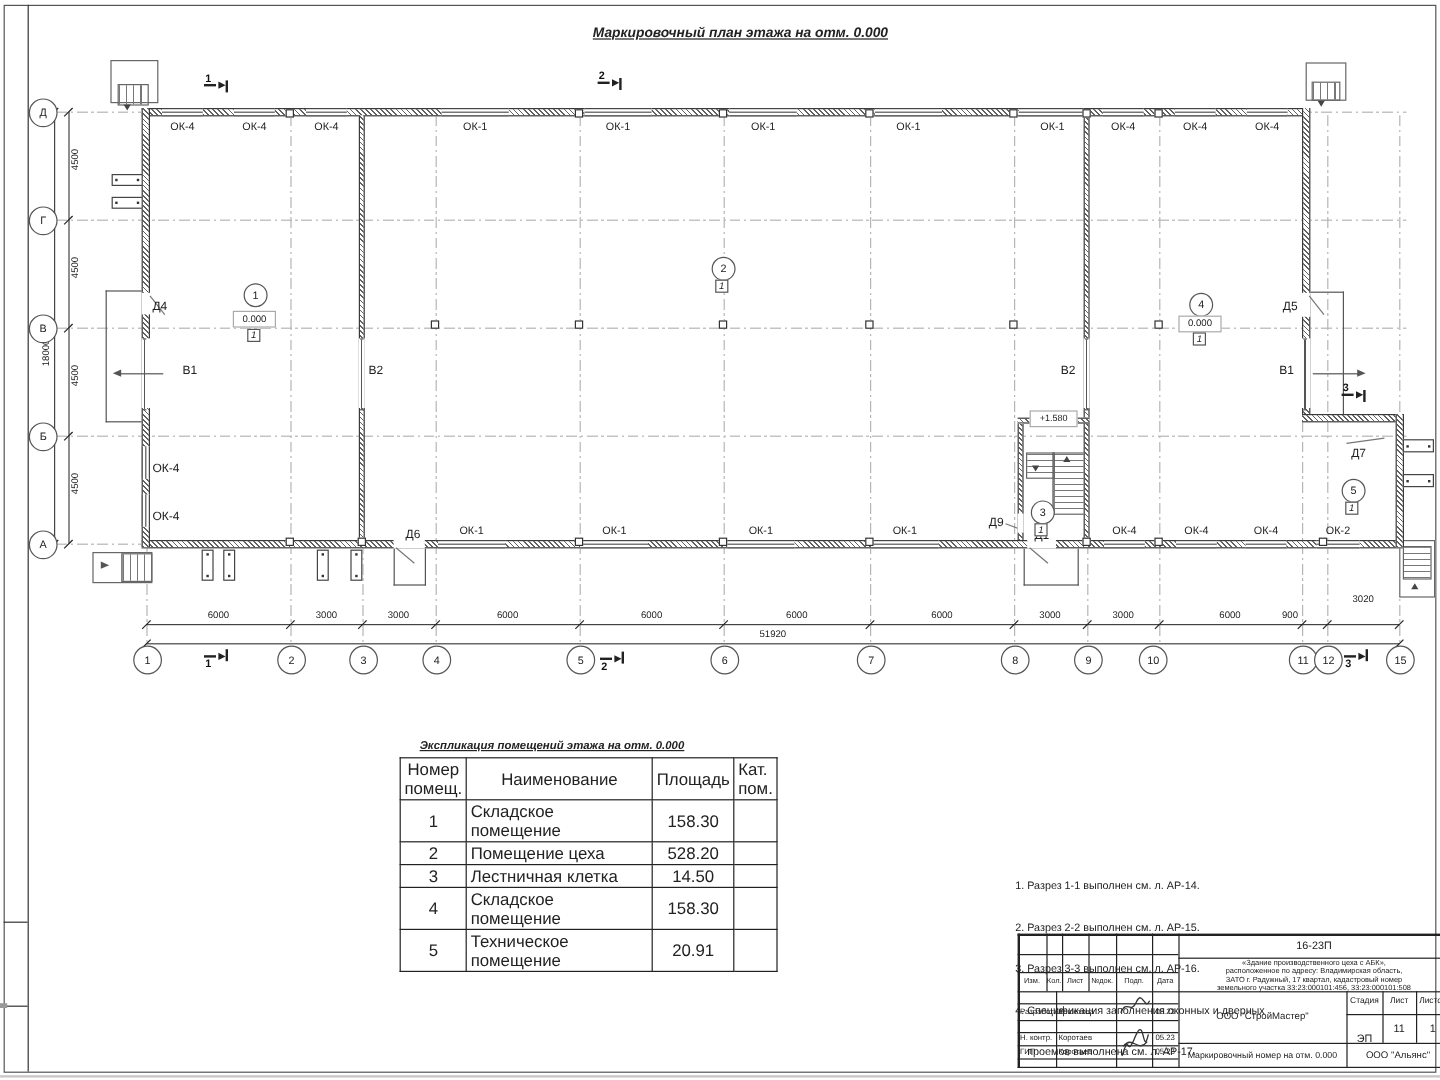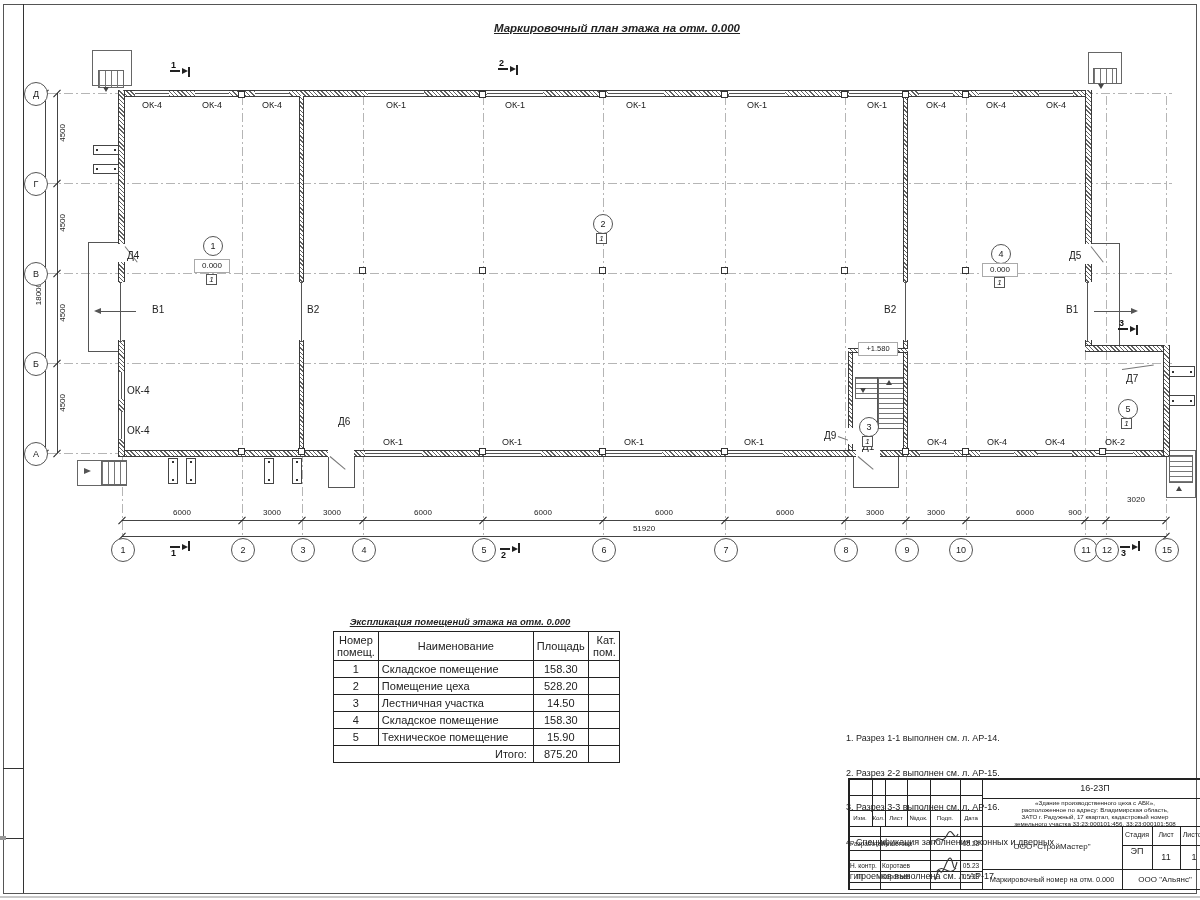--- a/index.html
+++ b/index.html
@@ -63,26 +63,26 @@
   .sec,.secb{position:absolute;font-size:9px;font-weight:bold;color:#111;padding:0 4px 0 1px;z-index:6}
   .sec{border-bottom:2px solid #222}
   .secb{border-top:2px solid #222}
   .sec::after{content:"";position:absolute;right:-8px;bottom:-4px;border-left:6px solid #222;border-top:3px solid transparent;border-bottom:3px solid transparent}
   .sec::before{content:"";position:absolute;right:-10px;bottom:-7px;width:2px;height:10px;background:#222}
   .secb::after{content:"";position:absolute;right:-8px;top:-4px;border-left:6px solid #222;border-top:3px solid transparent;border-bottom:3px solid transparent}
   .secb::before{content:"";position:absolute;right:-10px;top:-7px;width:2px;height:10px;background:#222}
   
   .expl{position:absolute;left:333px;top:616px;z-index:6}
   .expl-title{font-size:9.5px;font-style:italic;font-weight:bold;text-decoration:underline;text-align:center;width:254px;margin-bottom:4px;white-space:nowrap}
-  .expl table{border-collapse:collapse;border:1.5px solid #222;font-size:11px}
+  .expl table{border-collapse:collapse;border:1.5px solid #222;font-size:14px}
   .expl th,.expl td{border:1px solid #222;padding:1px 3px}
   .expl th{font-weight:normal;height:26px;border-bottom:1.5px solid #222}
   .expl td{height:14px}
   .cnum{width:30px;text-align:center}.cname{width:148px;text-align:left}
-  .carea{width:42px;text-align:center}.ccat{width:24px;text-align:right}
+  .carea{width:42px;text-align:center}.ccat{width:24px;text-align:left}
   
   .notes{position:absolute;left:846px;top:710px;font-size:9px;line-height:11.5px;white-space:pre;z-index:6}
   
   .tb{position:absolute;left:848px;top:778px;width:360px;height:112px;z-index:6;font-size:6.5px}
   .tl{position:absolute;background:#222}
   .tb .t{position:absolute;white-space:nowrap}
   .tb .c{text-align:center}
 </style>
 </head>
 <body>
@@ -195,21 +195,21 @@
 
   <div class="dg" style="left:125px;top:246px;width:20px;transform:rotate(52deg)"></div>
   <div class="dg" style="left:1091px;top:246px;width:20px;transform:rotate(52deg)"></div>
   <div class="dg" style="left:330px;top:456px;width:20px;transform:rotate(40deg)"></div>
   <div class="dg" style="left:858px;top:456px;width:20px;transform:rotate(40deg)"></div>
   <div class="dg" style="left:838px;top:436px;width:12px;transform:rotate(20deg)"></div>
   <div class="dg" style="left:1122px;top:369px;width:32px;transform:rotate(-8deg)"></div>
 
   <span class="lbl" style="left:127px;top:250px">Д4</span>
   <span class="lbl" style="left:1069px;top:250px">Д5</span>
-  <span class="lbl" style="left:338px;top:416px">Д6</span>
+  <span class="lbl" style="left:338px;top:440px">Д6</span>
   <span class="lbl" style="left:824px;top:430px">Д9</span>
   <span class="lbl" style="left:862px;top:441px">Д1</span>
   <span class="lbl" style="left:1126px;top:373px">Д7</span>
 
   <span class="lbl" style="left:152px;top:304px">В1</span>
   <span class="lbl" style="left:307px;top:304px">В2</span>
   <span class="lbl" style="left:884px;top:304px">В2</span>
   <span class="lbl" style="left:1066px;top:304px">В1</span>
 
   <div class="csq" style="left:238px;top:91px"></div>
@@ -372,39 +372,34 @@
             <td class="ccat"></td>
           </tr>
         <tr>
             <td class="cnum">2</td>
             <td class="cname">Помещение цеха</td>
             <td class="carea">528.20</td>
             <td class="ccat"></td>
           </tr>
         <tr>
             <td class="cnum">3</td>
-            <td class="cname">Лестничная участка</td>
+            <td class="cname">Лестничная клетка</td>
             <td class="carea">14.50</td>
             <td class="ccat"></td>
           </tr>
         <tr>
             <td class="cnum">4</td>
             <td class="cname">Складское помещение</td>
             <td class="carea">158.30</td>
             <td class="ccat"></td>
           </tr>
         <tr>
             <td class="cnum">5</td>
             <td class="cname">Техническое помещение</td>
-            <td class="carea">15.90</td>
-            <td class="ccat"></td>
-          </tr>
-        <tr>
-            <td colspan="2" style="text-align:right;padding-right:6px">Итого:</td>
-            <td class="carea">875.20</td>
+            <td class="carea">20.91</td>
             <td class="ccat"></td>
           </tr>
       </tbody>
     </table>
   </div>
 
   <div class="notes">
     <div>1. Разрез 1-1 выполнен см. л. АР-14.</div>
     <div>2. Разрез 2-2 выполнен см. л. АР-15.</div>
     <div>3. Разрез 3-3 выполнен см. л. АР-16.</div>
@@ -463,20 +458,20 @@
     <svg width="28" height="18" style="position:absolute;left:84px;top:52px" viewBox="0 0 28 18">
         <path d="M2,14 C7,2 10,16 15,5 S22,13 26,4" fill="none" stroke="#333" stroke-width="1.1"></path>
       </svg>
     <svg width="28" height="30" style="position:absolute;left:84px;top:78px" viewBox="0 0 28 30">
         <path d="M3,24 C10,2 6,28 14,8 S20,26 25,6 M4,16 C12,6 16,22 24,12" fill="none" stroke="#333" stroke-width="1.1"></path>
       </svg>
     <span class="t c" style="left:134px;top:64px;width:140px;font-size:8px">ООО "СтройМастер"</span>
     <span class="t c" style="left:274px;top:53px;width:30px;font-size:7px">Стадия</span>
     <span class="t c" style="left:304px;top:53px;width:28px;font-size:7px">Лист</span>
     <span class="t c" style="left:332px;top:53px;width:28px;font-size:7px">Листов</span>
-    <span class="t c" style="left:274px;top:68px;width:30px;font-size:9px">ЭП</span>
+    <span class="t c" style="left:274px;top:82px;width:30px;font-size:9px">ЭП</span>
     <span class="t c" style="left:304px;top:74px;width:28px;font-size:9px">11</span>
     <span class="t c" style="left:332px;top:74px;width:28px;font-size:9px">1</span>
     <span class="t c" style="left:134px;top:97px;width:140px;font-size:7.3px">Маркировочный номер на отм. 0.000</span>
     <span class="t c" style="left:274px;top:97px;width:86px;font-size:8px">ООО "Альянс"</span>
   </div>
 
 </div>
 
 </body></html>

